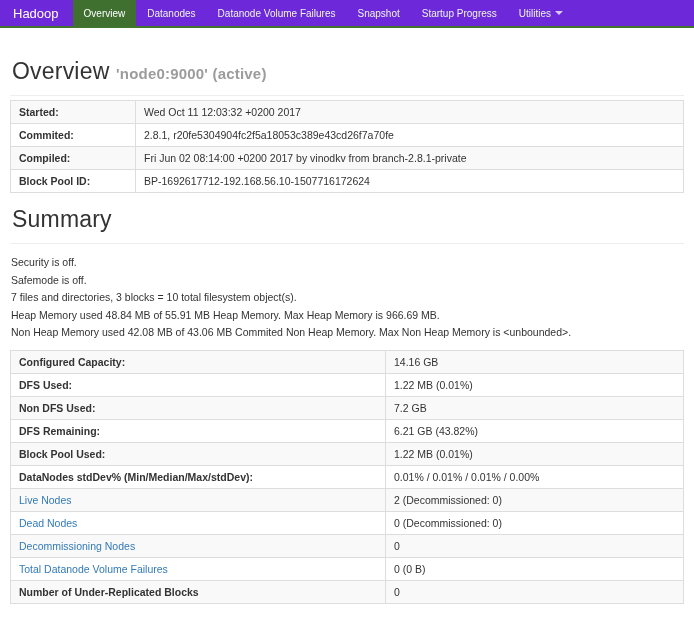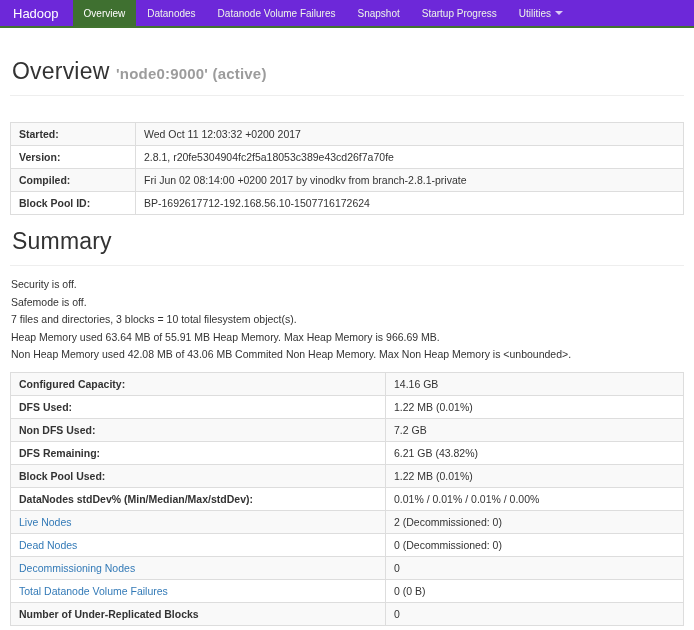--- a/index.html
+++ b/index.html
@@ -35,21 +35,21 @@
   }
 
   
   .page { padding: 0 10px; }
   h1 { font-size: 23px; font-weight: 400; margin: 30px 0 0 2px; color: #333; letter-spacing: .2px; }
   h1 small { font-size: 15px; color: #9c9c9c; font-weight: 700; }
   hr { border: 0; border-top: 1px solid #eee; margin: 10px 0 0; }
 
   
   table { width: 100%; border-collapse: collapse; font-size: 10.5px; }
-  .info-table { margin-top: 26px; }
+  .info-table { margin-top: 4px; }
   .summary-table { margin-top: 12px; }
   td { border: 1px solid #ddd; padding: 5px 8px; color: #333; }
   tr:nth-child(odd) td { background: #f9f9f9; }
   .label-cell { font-weight: bold; }
   .info-table .label-cell { width: 125px; }
   .summary-table .label-cell { width: 375px; }
   .label-cell a { font-weight: normal; }
   a.row-link { color: #337ab7; text-decoration: none; cursor: pointer; }
 
   
@@ -80,42 +80,42 @@
     <small>'node0:9000' (active)</small></h1>
   <hr>
 
   <table class="info-table">
     <tbody>
       <tr>
         <td class="label-cell">Started:</td>
         <td>Wed Oct 11 12:03:32 +0200 2017</td>
       </tr>
       <tr>
-        <td class="label-cell">Version:</td>
+        <td class="label-cell">Commited:</td>
         <td>2.8.1, r20fe5304904fc2f5a18053c389e43cd26f7a70fe</td>
       </tr>
       <tr>
         <td class="label-cell">Compiled:</td>
         <td>Fri Jun 02 08:14:00 +0200 2017 by vinodkv from branch-2.8.1-private</td>
       </tr>
       <tr>
         <td class="label-cell">Block Pool ID:</td>
         <td>BP-1692617712-192.168.56.10-1507716172624</td>
       </tr>
     </tbody>
   </table>
 
   <h1 class="summary-title">Summary</h1>
   <hr>
 
   <div class="summary-text">
     <p>Security is off.</p>
     <p>Safemode is off.</p>
     <p>7 files and directories, 3 blocks = 10 total filesystem object(s).</p>
-    <p>Heap Memory used 63.64 MB of 55.91 MB Heap Memory. Max Heap Memory is 966.69 MB.</p>
+    <p>Heap Memory used 48.84 MB of 55.91 MB Heap Memory. Max Heap Memory is 966.69 MB.</p>
     <p>Non Heap Memory used 42.08 MB of 43.06 MB Commited Non Heap Memory. Max Non Heap Memory is &lt;unbounded&gt;.</p>
   </div>
 
   <table class="summary-table">
     <tbody>
       <tr>
         <td class="label-cell">Configured Capacity:</td>
         <td>14.16 GB</td>
       </tr>
       <tr>

